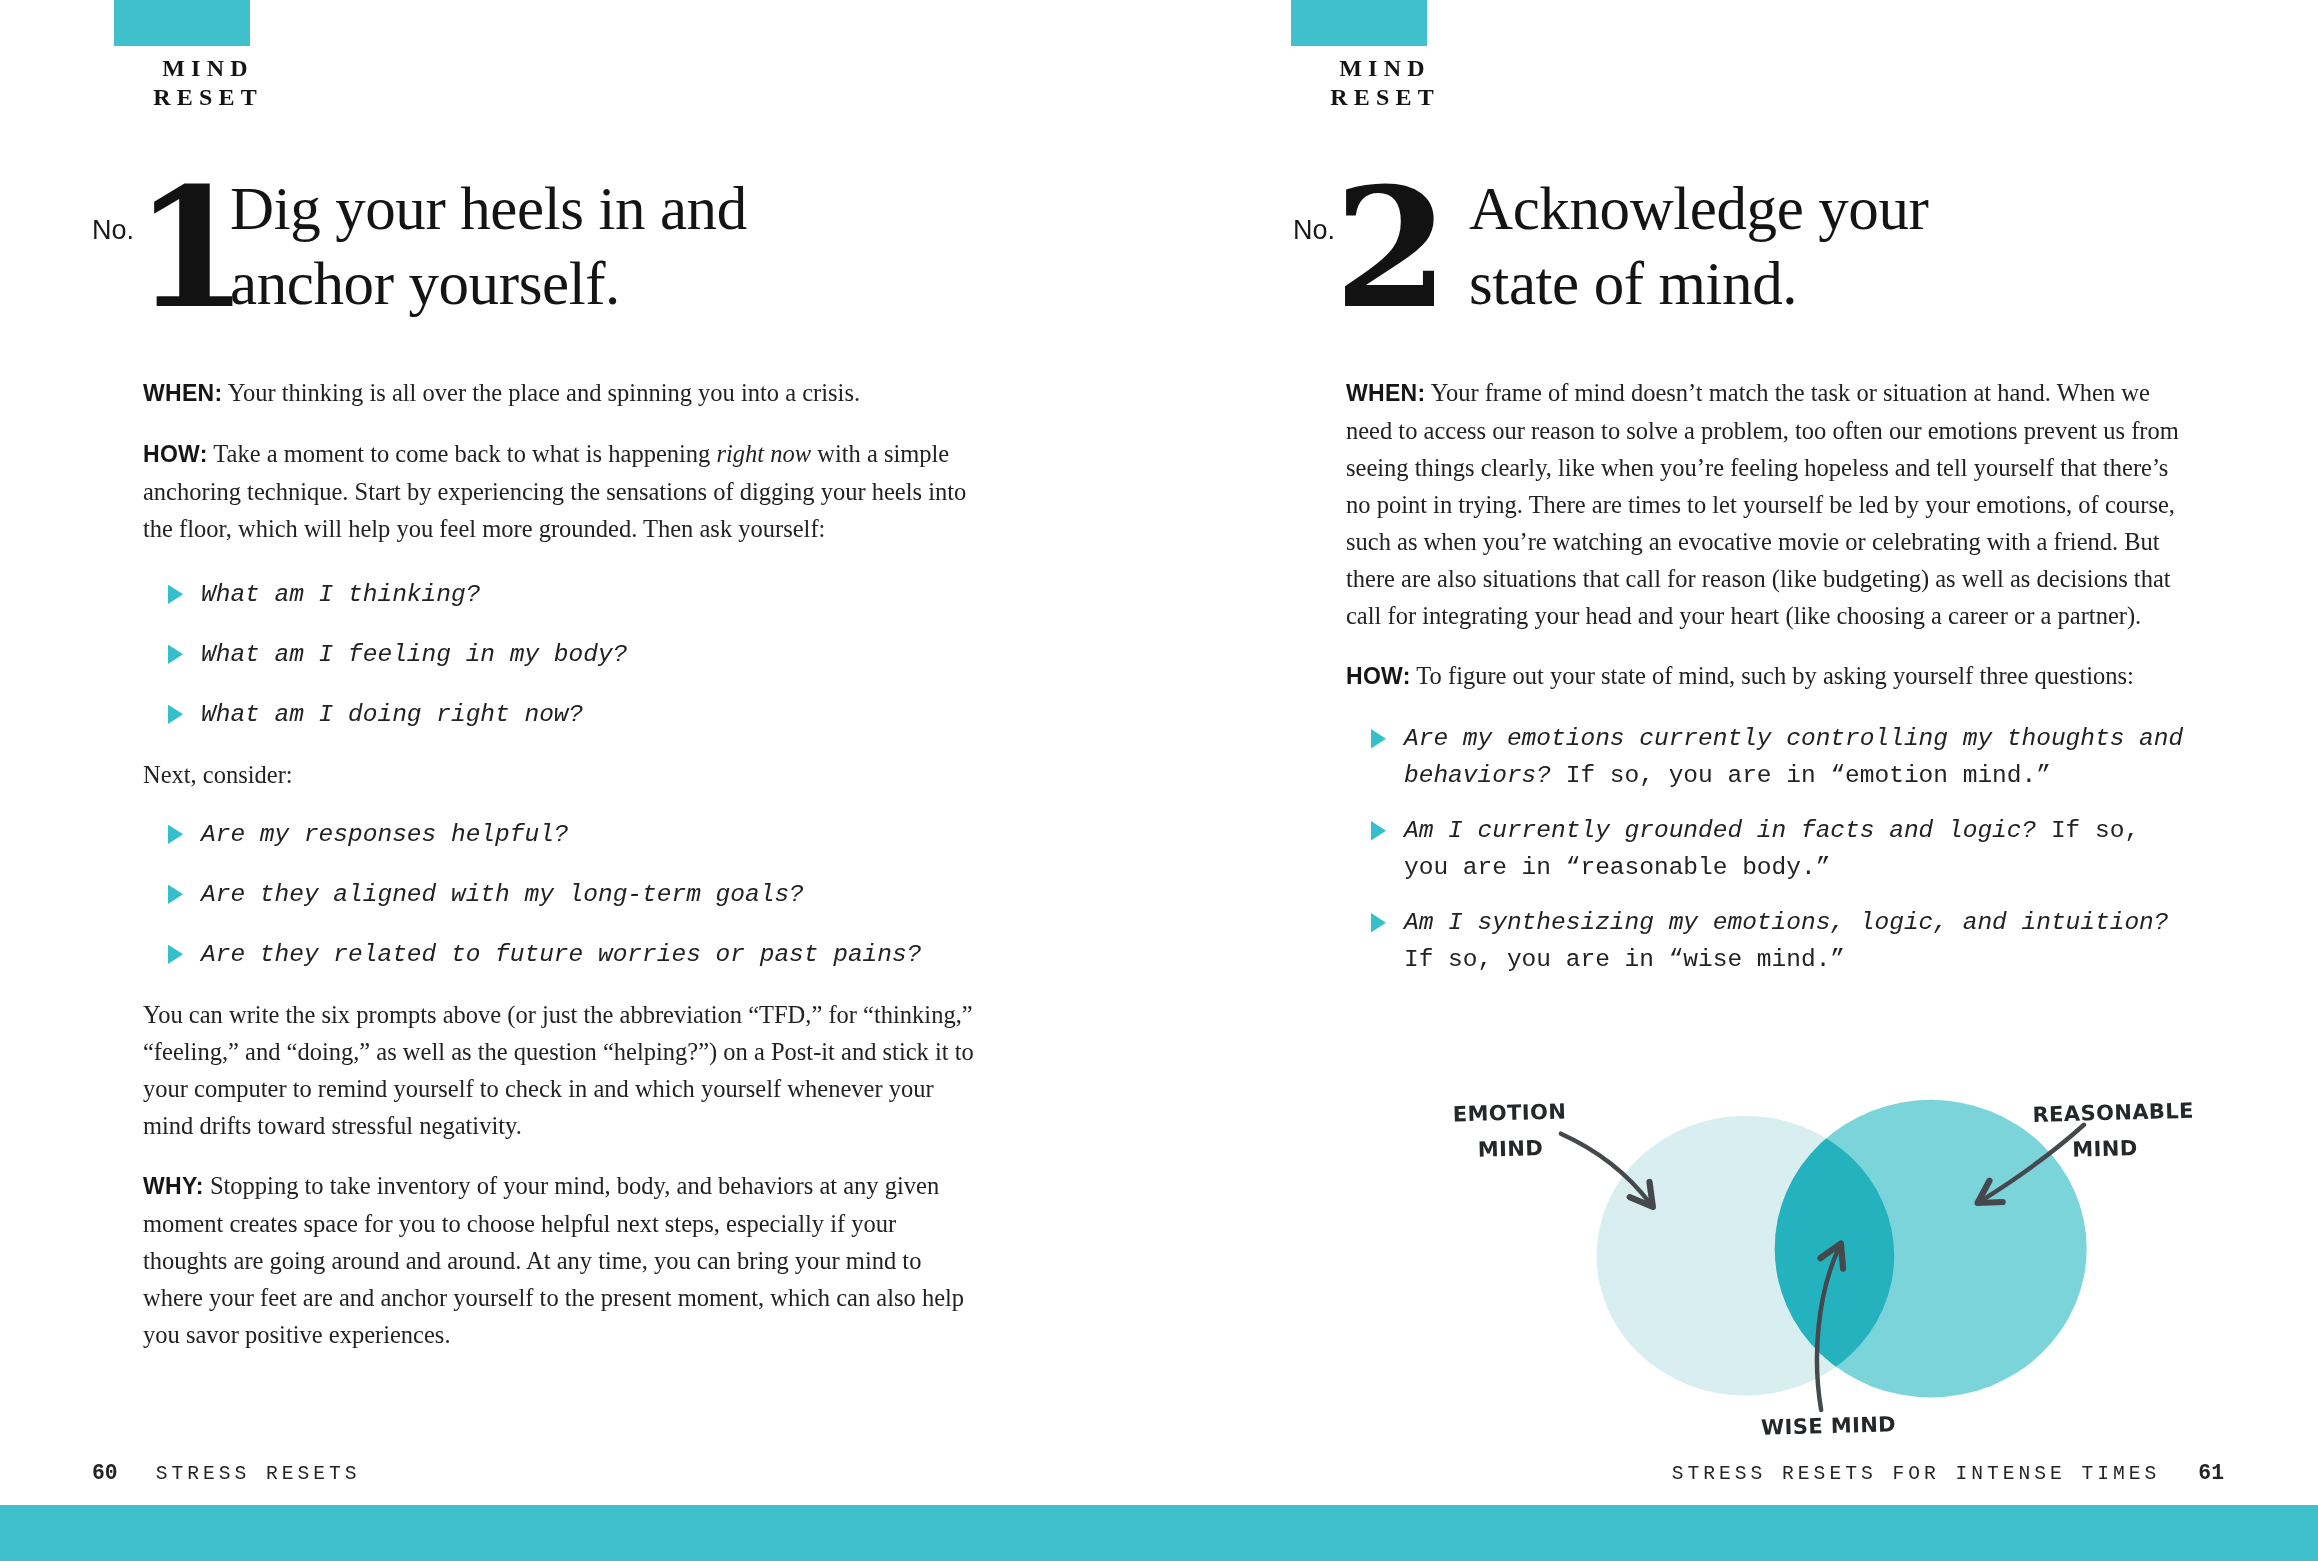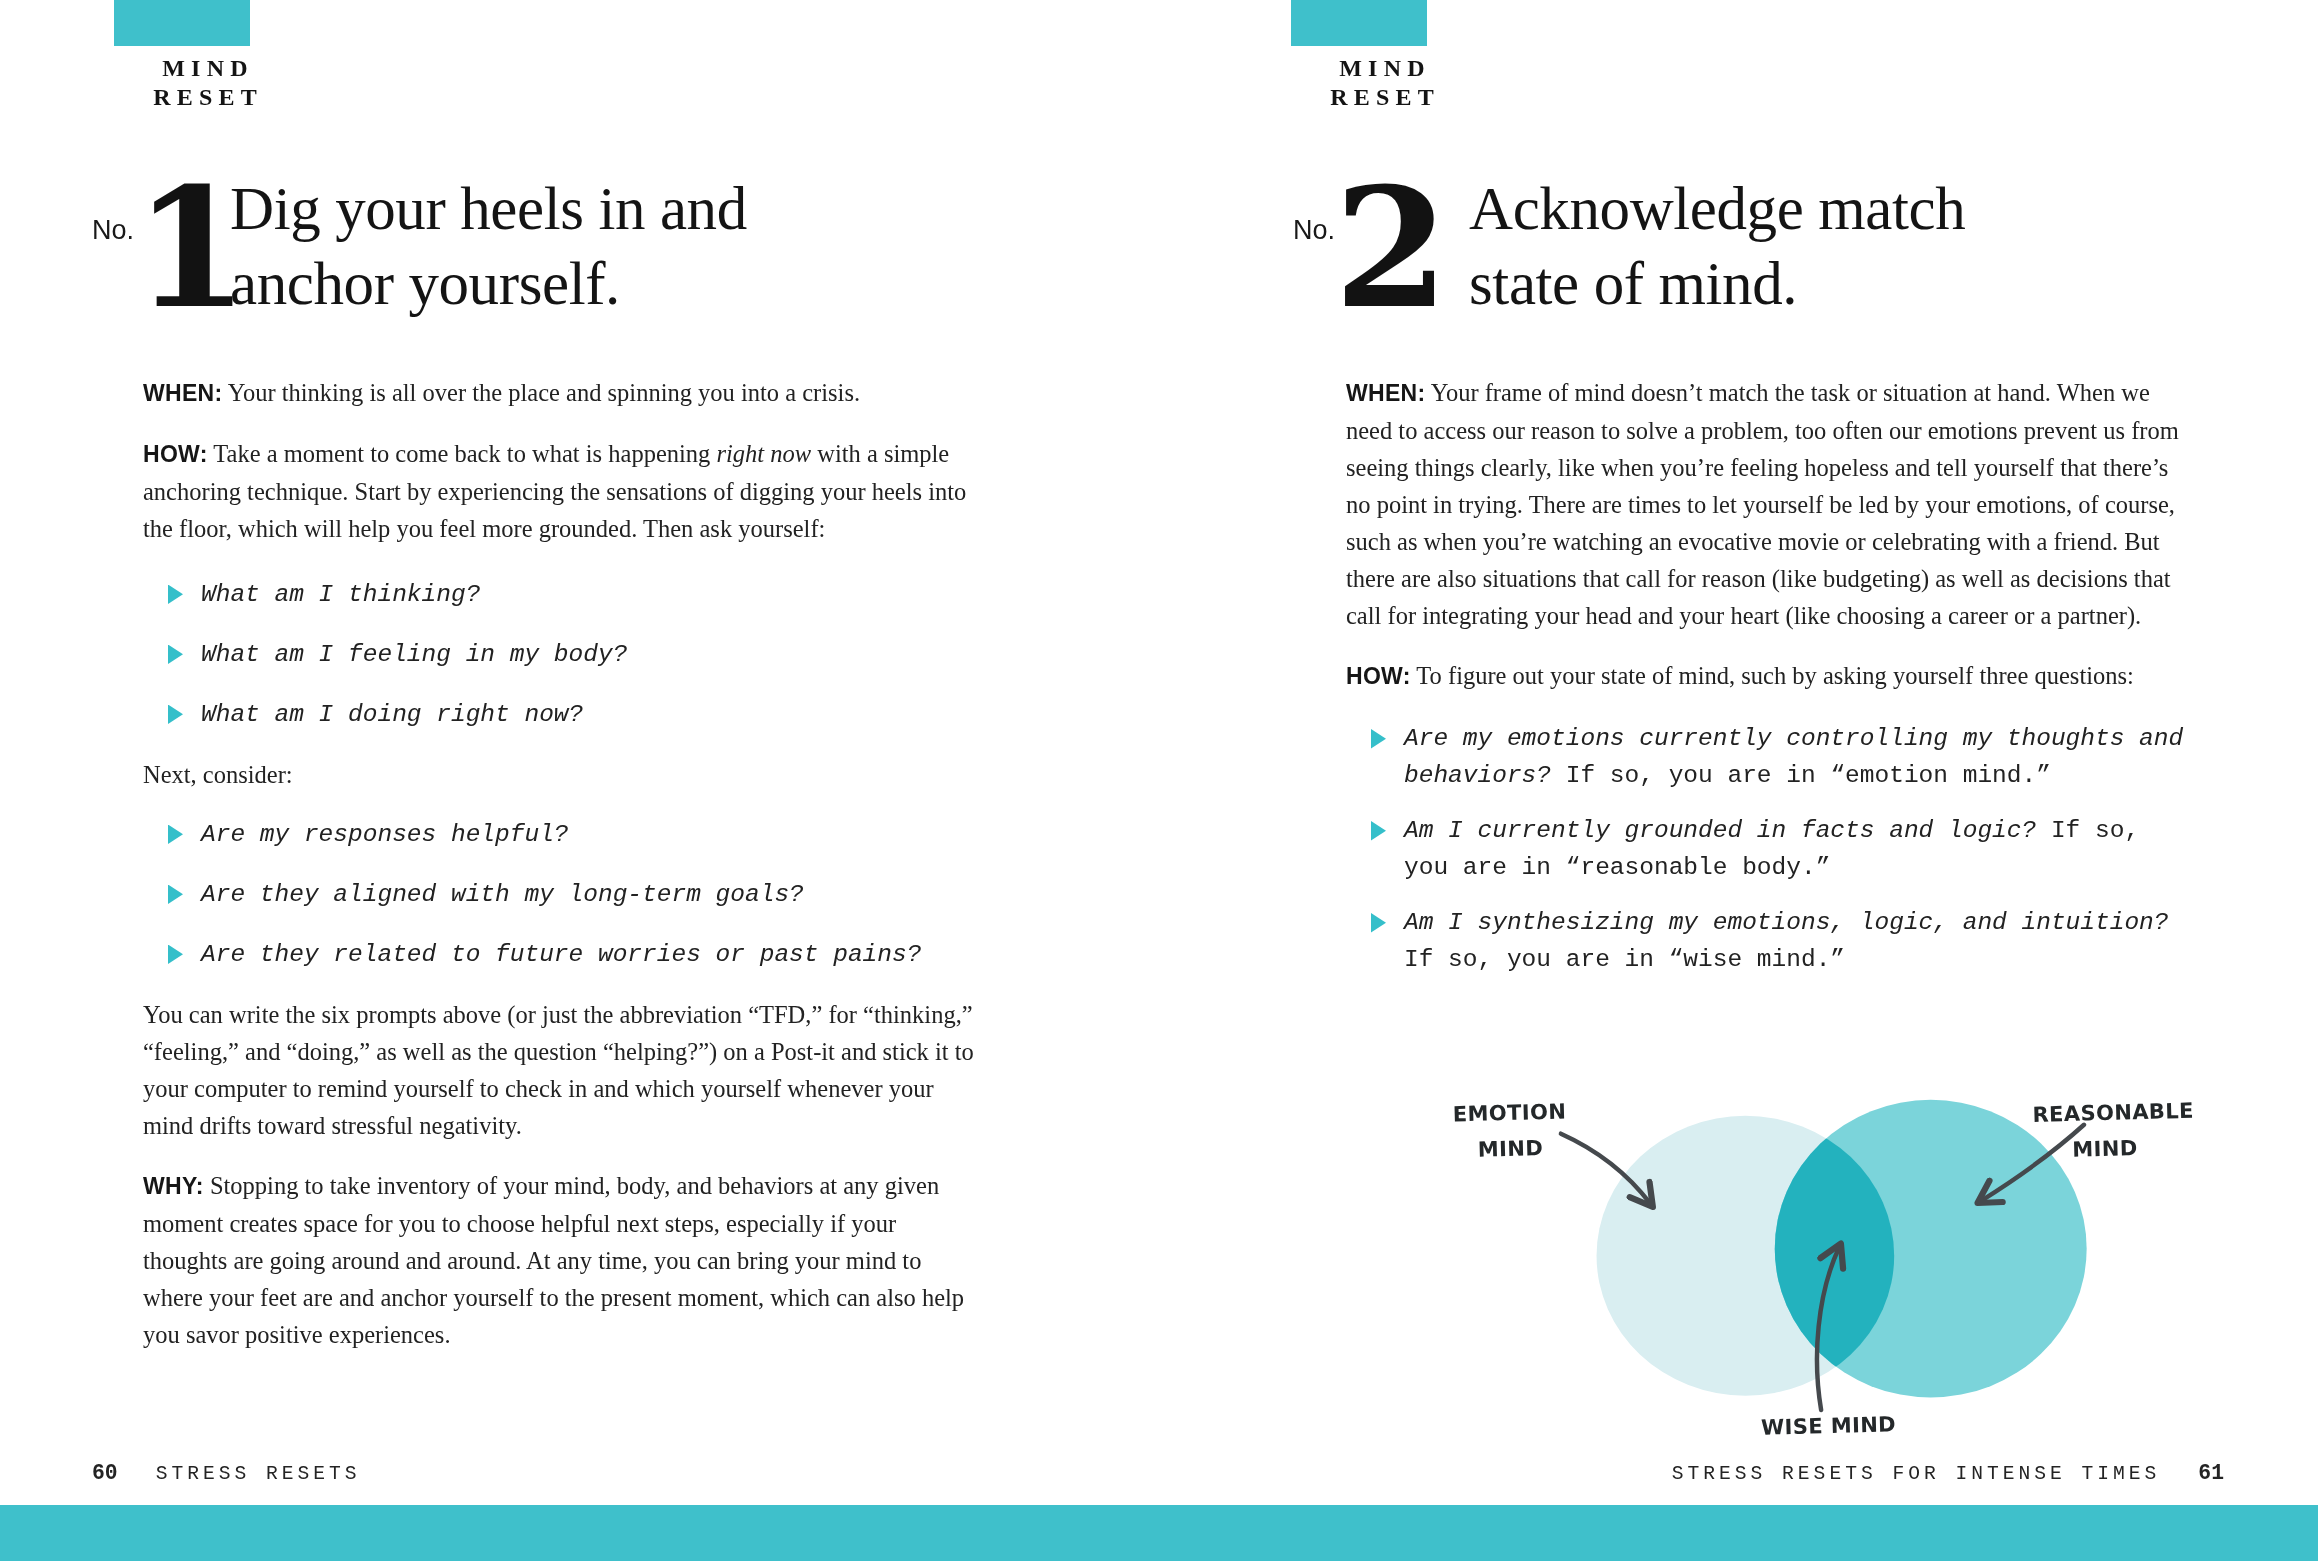--- a/index.html
+++ b/index.html
@@ -138,21 +138,21 @@
 
   <section class="page page-right">
     <div class="tab"></div>
     <div class="kicker">
       <div>MIND</div>
       <div>RESET</div>
     </div>
     <div class="no-label">No.</div>
     <div class="big-num">2</div>
     <h1 class="title" style="margin:0;font-weight:400;">
-      <div>Acknowledge match</div>
+      <div>Acknowledge your</div>
       <div>state of mind.</div>
     </h1>
 
     <div class="body">
       <p class="p-when"><span class="lead">WHEN:</span><span> Your frame of mind doesn’t match the task or situation at hand. When we need to access our reason to solve a problem, too often our emotions prevent us from seeing things clearly, like when you’re feeling hopeless and tell yourself that there’s no point in trying. There are times to let yourself be led by your emotions, of course, such as when you’re watching an evocative movie or celebrating with a friend. But there are also situations that call for reason (like budgeting) as well as decisions that call for integrating your head and your heart (like choosing a career or a partner).</span></p>
 
       <p class="p-how" style="margin-bottom:25px;"><span class="lead">HOW:</span><span> To figure out your state of mind, such by asking yourself three questions:</span></p>
 
       <ul class="bullets">
         <li class="bullet">

